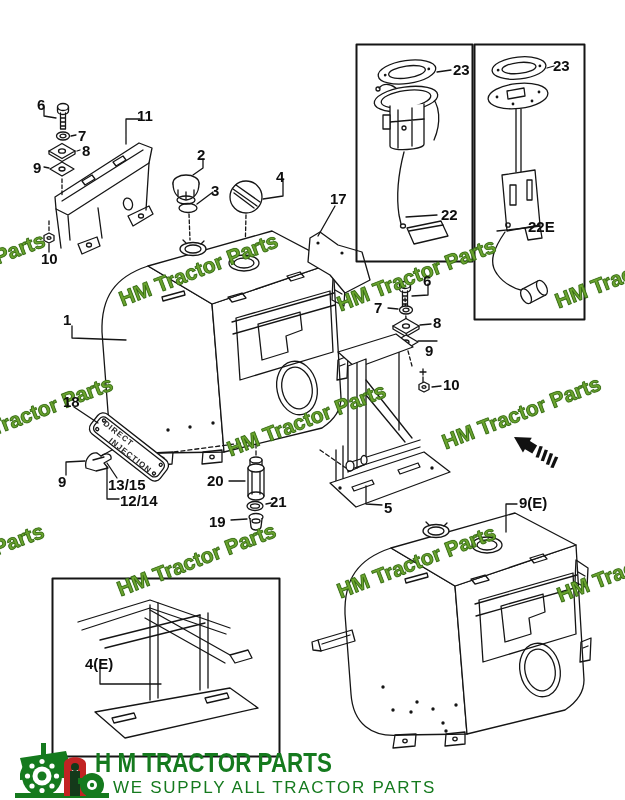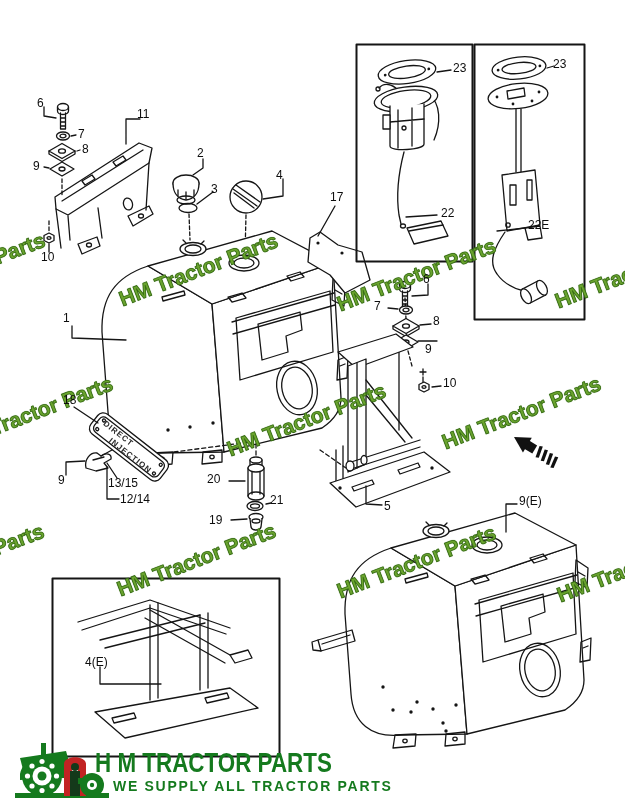--- a/index.html
+++ b/index.html
@@ -1,29 +1,29 @@
 <!DOCTYPE html>
 <html><head>
 <meta charset="utf-8">
 <style>
   html,body{margin:0;padding:0}
   body{width:625px;height:800px;position:relative;overflow:hidden;background:#fff;
        font-family:"Liberation Sans",sans-serif;}
   .art{position:absolute;left:0;top:0;}
-  .pl{position:absolute;font-weight:normal;font-size:12px;color:#0d0d0d;white-space:nowrap;
+  .pl{position:absolute;font-weight:bold;font-size:15px;color:#0d0d0d;white-space:nowrap;
       letter-spacing:0px;line-height:1;}
   .wm{position:absolute;font-weight:bold;font-size:21px;color:#6aa32e;
       -webkit-text-stroke:0.8px #366c15;text-shadow:0 0 1px #3c7318;
       transform:rotate(-21deg);transform-origin:0 50%;white-space:nowrap;line-height:26px;height:26px;}
   .decal-text{position:absolute;left:107px;top:419px;width:90px;transform:rotate(38deg);
       transform-origin:0 0;font-size:8px;font-weight:bold;color:#2a2a2a;letter-spacing:1px;line-height:10px;}
   .decal-text .l2{display:block;margin-left:15px;}
   .logo-title{position:absolute;left:95px;top:749px;font-weight:bold;font-size:28px;
       color:#157a1e;transform:scaleX(0.80);transform-origin:0 0;white-space:nowrap;line-height:1;}
-  .logo-sub{position:absolute;left:113px;top:779px;font-weight:bold;font-size:14px;
+  .logo-sub{position:absolute;left:113px;top:779px;font-weight:normal;font-size:17px;
       letter-spacing:1.7px;color:#157a1e;white-space:nowrap;line-height:1;}
 </style>
 </head>
 <body>
 
 <svg class="art" width="625" height="800" viewBox="0 0 625 800" fill="none" stroke="#151515" stroke-width="1.3" stroke-linecap="round" stroke-linejoin="round">
 
   <defs>
 
     <g id="tank">

